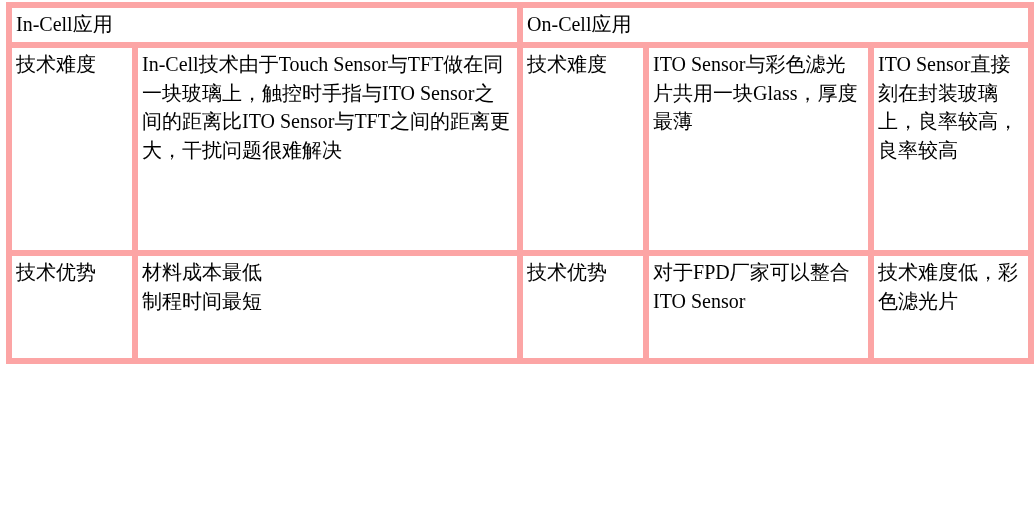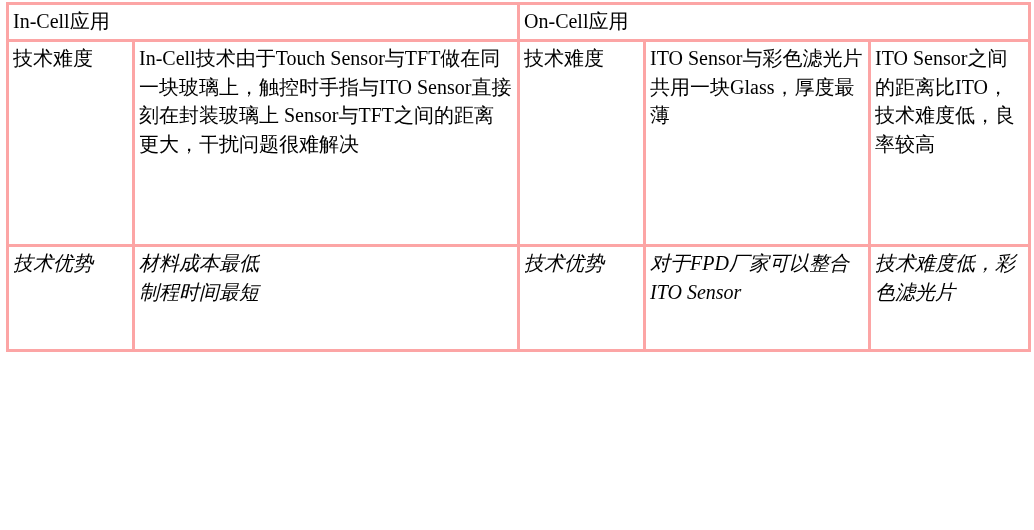--- a/index.html
+++ b/index.html
@@ -21,21 +21,21 @@
     box-sizing: border-box;
   }
   table.spec {
     border-collapse: collapse;
     width: 1022px;
     margin-left: 6px;
     margin-top: 2px;
     table-layout: fixed;
   }
   table.spec td, table.spec th {
-    border: 3px solid #fca5a5;
+    border: 6px solid #fca5a5;
     vertical-align: top;
     padding: 2px 4px 4px 4px;
     font-size: 20px;
     line-height: 1.42;
     font-weight: normal;
     text-align: left;
   }
   th.group-head {
     text-align: center;
     font-weight: bold;
@@ -52,21 +52,21 @@
     font-size: 22px;
     line-height: 1.1;
     display: inline-block;
     padding-left: 1px;
   }
   .justify {
     text-align: justify;
     text-justify: inter-ideograph;
   }
   .tall { height: 196px; }
-  .adv-cell { height: 96px; font-style: italic; }
+  .adv-cell { height: 96px; }
 </style>
 </head>
 <body>
 
 <div class="sheet">
   <table class="spec">
     <colgroup>
       <col class="c-label">
         <col class="c-tft">
         <col class="c-oled">
@@ -80,24 +80,24 @@
         <th class="group-head" colspan="3">On-Cell应用</th>
       </tr>
     </thead>
     <tbody>
 
 
 
 
       <tr>
         <td class="cell-label tall">技术难度</td>
-        <td class="justify tall" colspan="2">In-Cell技术由于Touch Sensor与TFT做在同一块玻璃上，触控时手指与ITO Sensor直接刻在封装玻璃上 Sensor与TFT之间的距离更大，干扰问题很难解决</td>
+        <td class="justify tall" colspan="2">In-Cell技术由于Touch Sensor与TFT做在同一块玻璃上，触控时手指与ITO Sensor之间的距离比ITO Sensor与TFT之间的距离更大，干扰问题很难解决</td>
         <td class="cell-label tall">技术难度</td>
         <td class="justify tall">ITO Sensor与彩色滤光片共用一块Glass，厚度最薄</td>
-        <td class="justify tall">ITO Sensor之间的距离比ITO，技术难度低，良率较高</td>
+        <td class="justify tall">ITO Sensor直接刻在封装玻璃上，良率较高，良率较高</td>
       </tr>
 
       <tr>
         <td class="cell-label adv-cell">技术优势</td>
         <td class="adv-cell" colspan="2" style="white-space: pre-line;">材料成本最低
 制程时间最短</td>
         <td class="cell-label adv-cell">技术优势</td>
         <td class="adv-cell">对于FPD厂家可以整合ITO Sensor</td>
         <td class="adv-cell justify">技术难度低，彩色滤光片</td>
       </tr>

